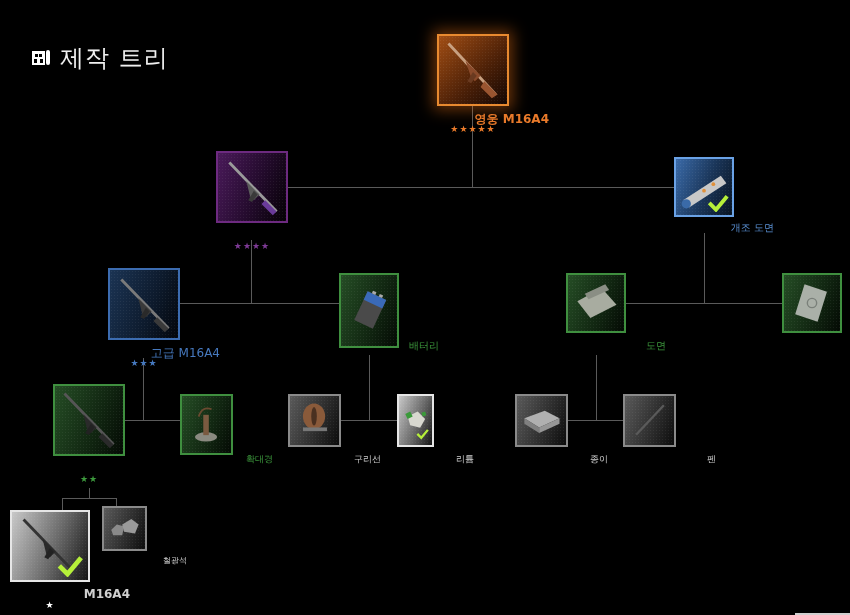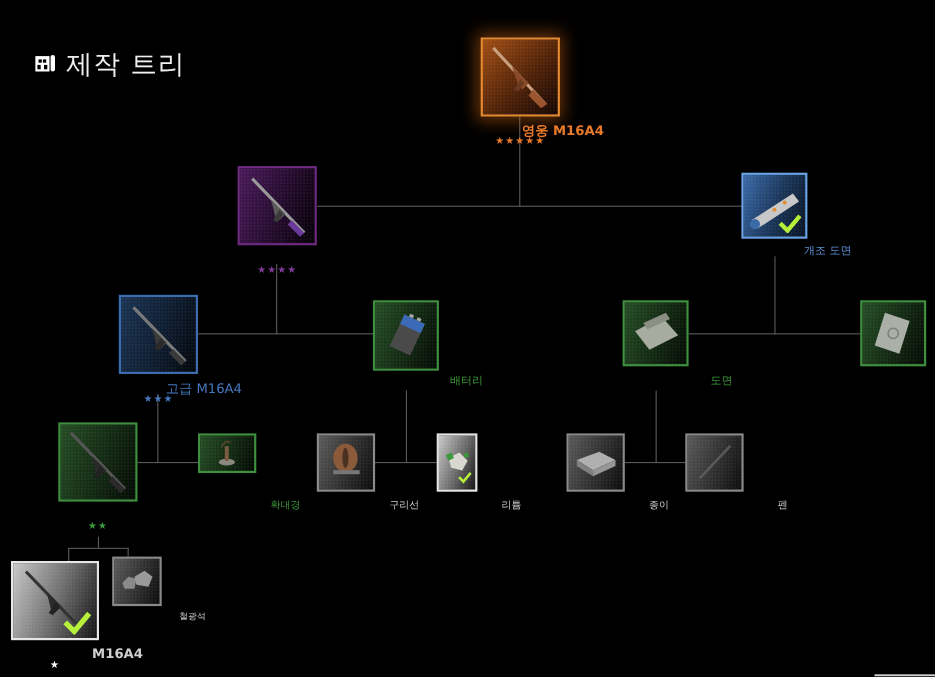--- a/index.html
+++ b/index.html
@@ -119,21 +119,21 @@
       <path d="M12 10 L62 62" stroke="#7a7a7a" stroke-width="3"></path>
       <path d="M30 30 L44 44 L38 50 L34 46 Z" fill="#3a3a3a"></path>
       <path d="M38 40 L32 50 L36 52 L42 44 Z" fill="#2a2a2a"></path>
       <path d="M50 50 L62 62 L58 66 L46 54 Z" fill="#3a3a3a"></path>
     </svg>
   </div>
   <div class="label" style="top:77px;font-size:12px;">고급 M16A4</div>
   <div class="stars" style="top:90px;font-size:9px;">★★★</div>
 </div>
 
-<div class="node c-green" style="left:339px;top:273px;width:60px;height:64px;">
+<div class="node c-green" style="left:339px;top:273px;width:60px;height:75px;">
   <div class="tile" style="inset:0;">
     <div class="dots"></div>
     <svg class="item" viewBox="0 0 60 60">
       <g transform="rotate(25 30 30)">
         <rect x="20" y="12" width="22" height="34" fill="#4a4a4a"></rect>
         <rect x="20" y="12" width="22" height="10" fill="#3a6ab8"></rect>
         <rect x="25" y="9" width="4" height="3" fill="#aaa"></rect>
         <rect x="33" y="9" width="4" height="3" fill="#aaa"></rect>
       </g>
     </svg>
@@ -169,21 +169,21 @@
     <svg class="item" viewBox="0 0 72 72">
       <path d="M10 8 L62 62" stroke="#555" stroke-width="3"></path>
       <path d="M30 30 L44 44 L38 50 L34 46 Z" fill="#2a2a2a"></path>
       <path d="M38 40 L32 50 L36 52 L42 44 Z" fill="#222"></path>
       <path d="M50 50 L62 62 L58 66 L46 54 Z" fill="#2a2a2a"></path>
     </svg>
   </div>
   <div class="stars" style="top:90px;font-size:9px;">★★</div>
 </div>
 
-<div class="node c-green" style="left:180px;top:394px;width:53px;height:36px;">
+<div class="node c-green" style="left:180px;top:394px;width:53px;height:61px;">
   <div class="tile" style="inset:0;">
     <div class="dots"></div>
     <svg class="item" viewBox="0 0 53 53">
       <ellipse cx="26" cy="40" rx="12" ry="5" fill="#8a8a80"></ellipse>
       <rect x="23" y="16" width="6" height="22" fill="#7a5a40"></rect>
       <path d="M18 18 Q22 6 32 10" stroke="#6a4a30" stroke-width="2" fill="none"></path>
     </svg>
   </div>
   <div class="label" style="top:59px;font-size:9px;">확대경</div>
 </div>

